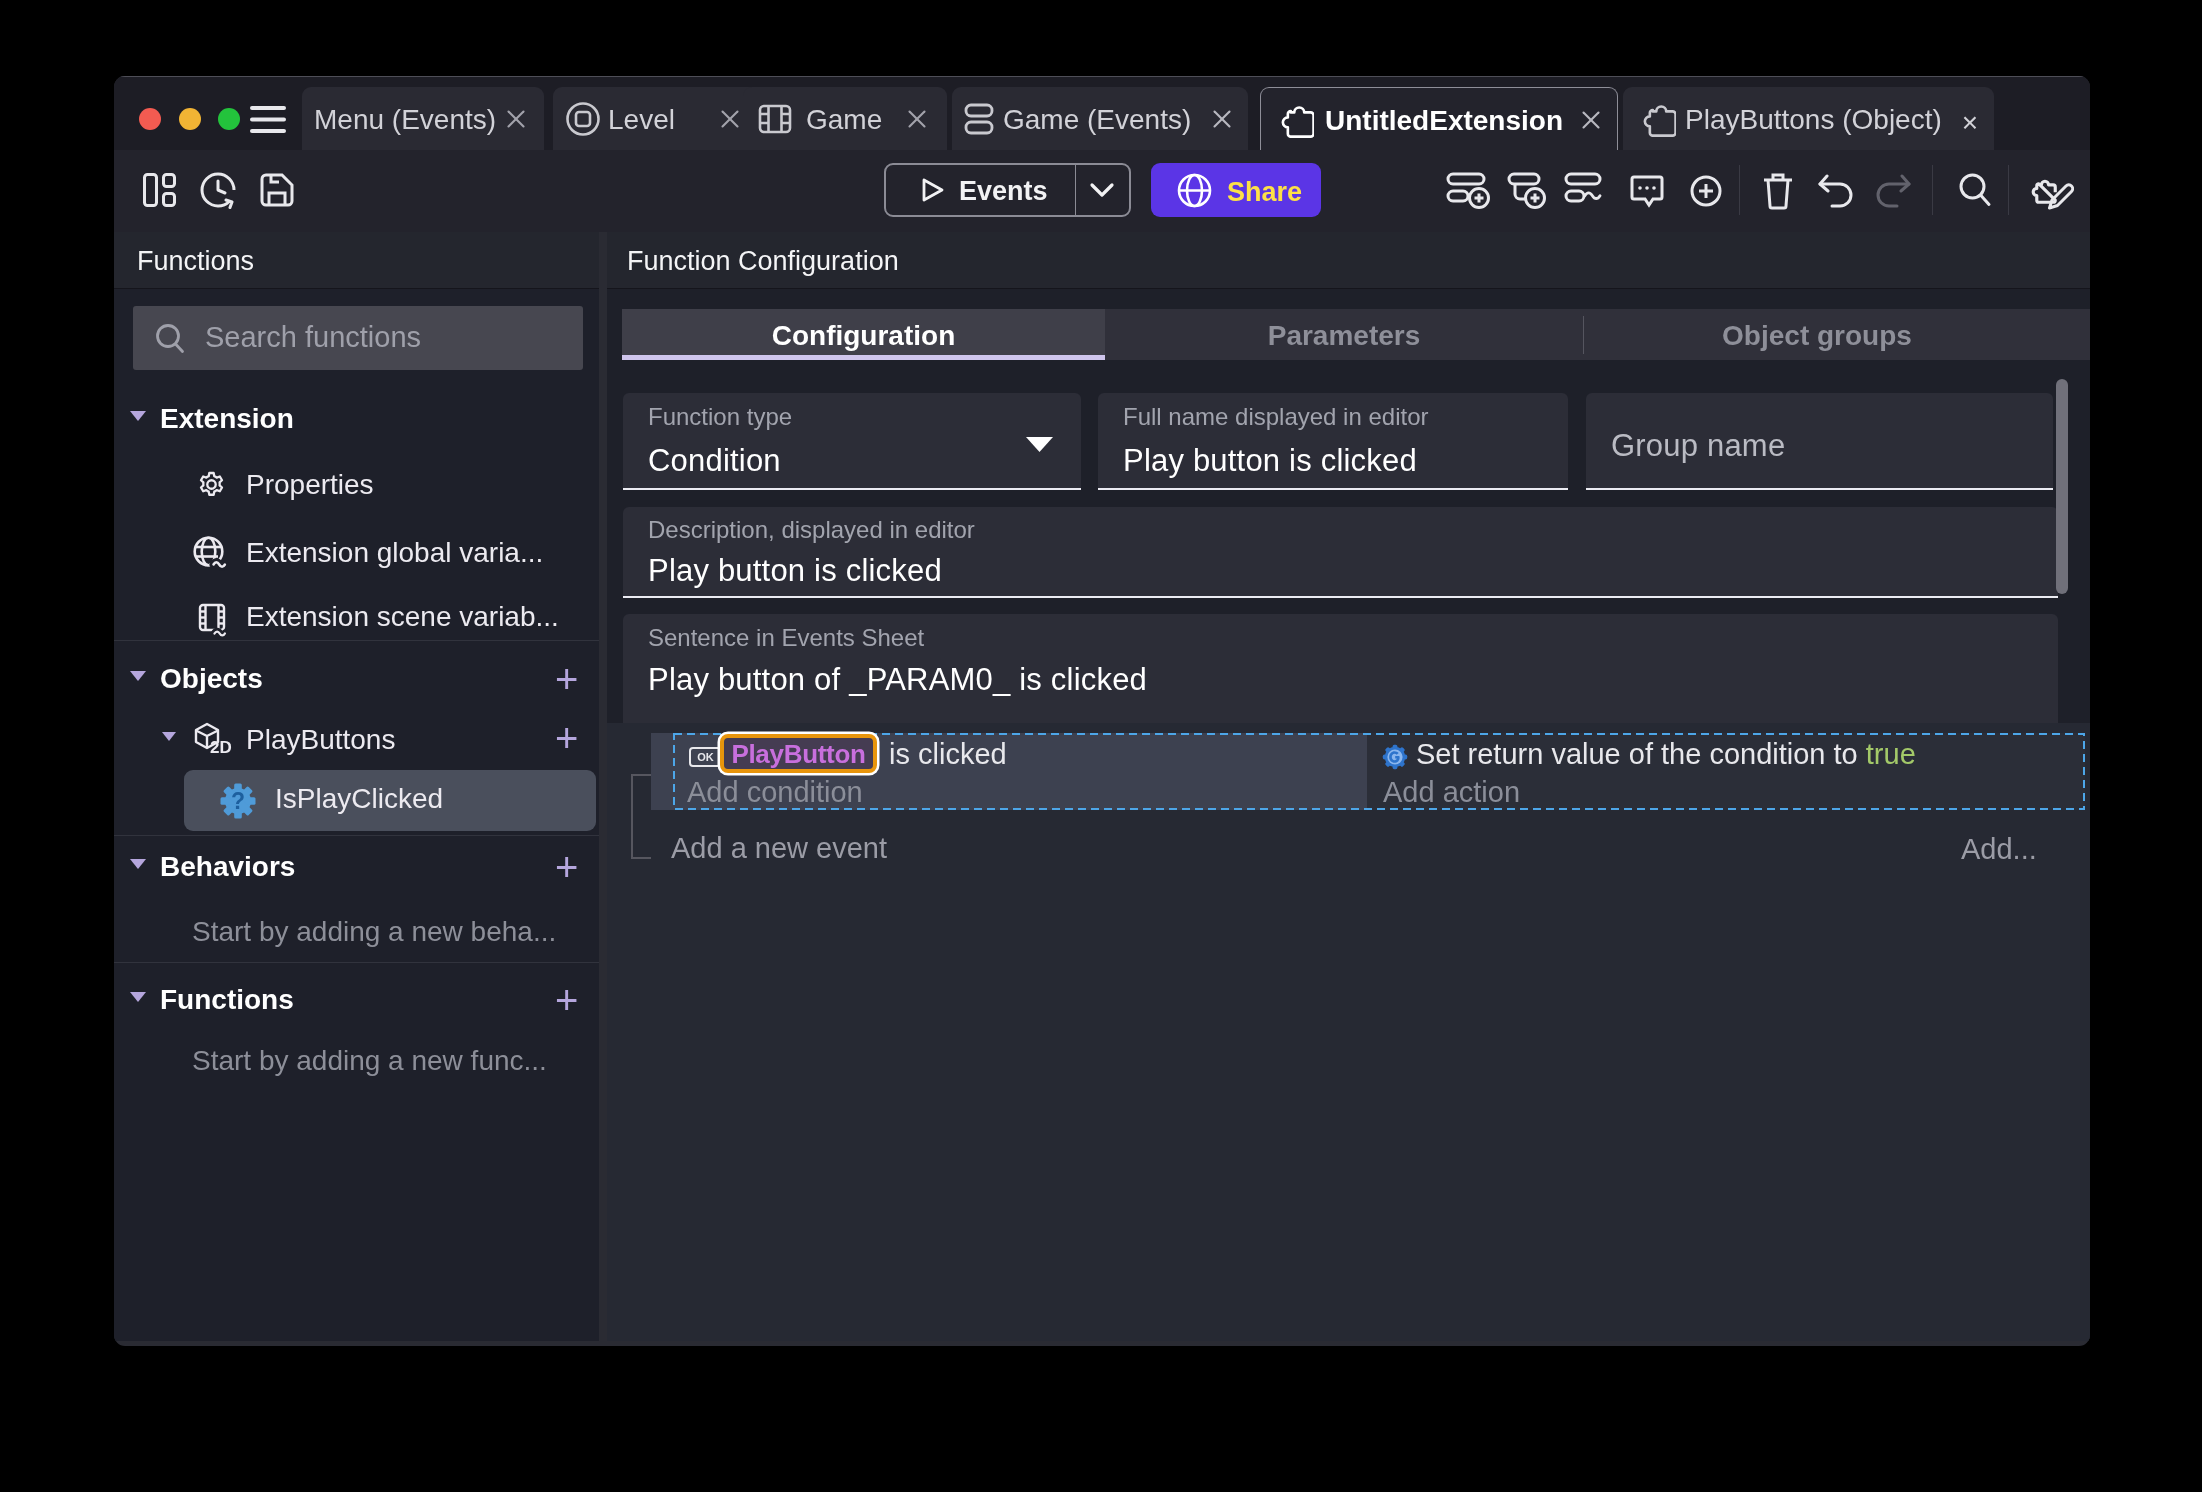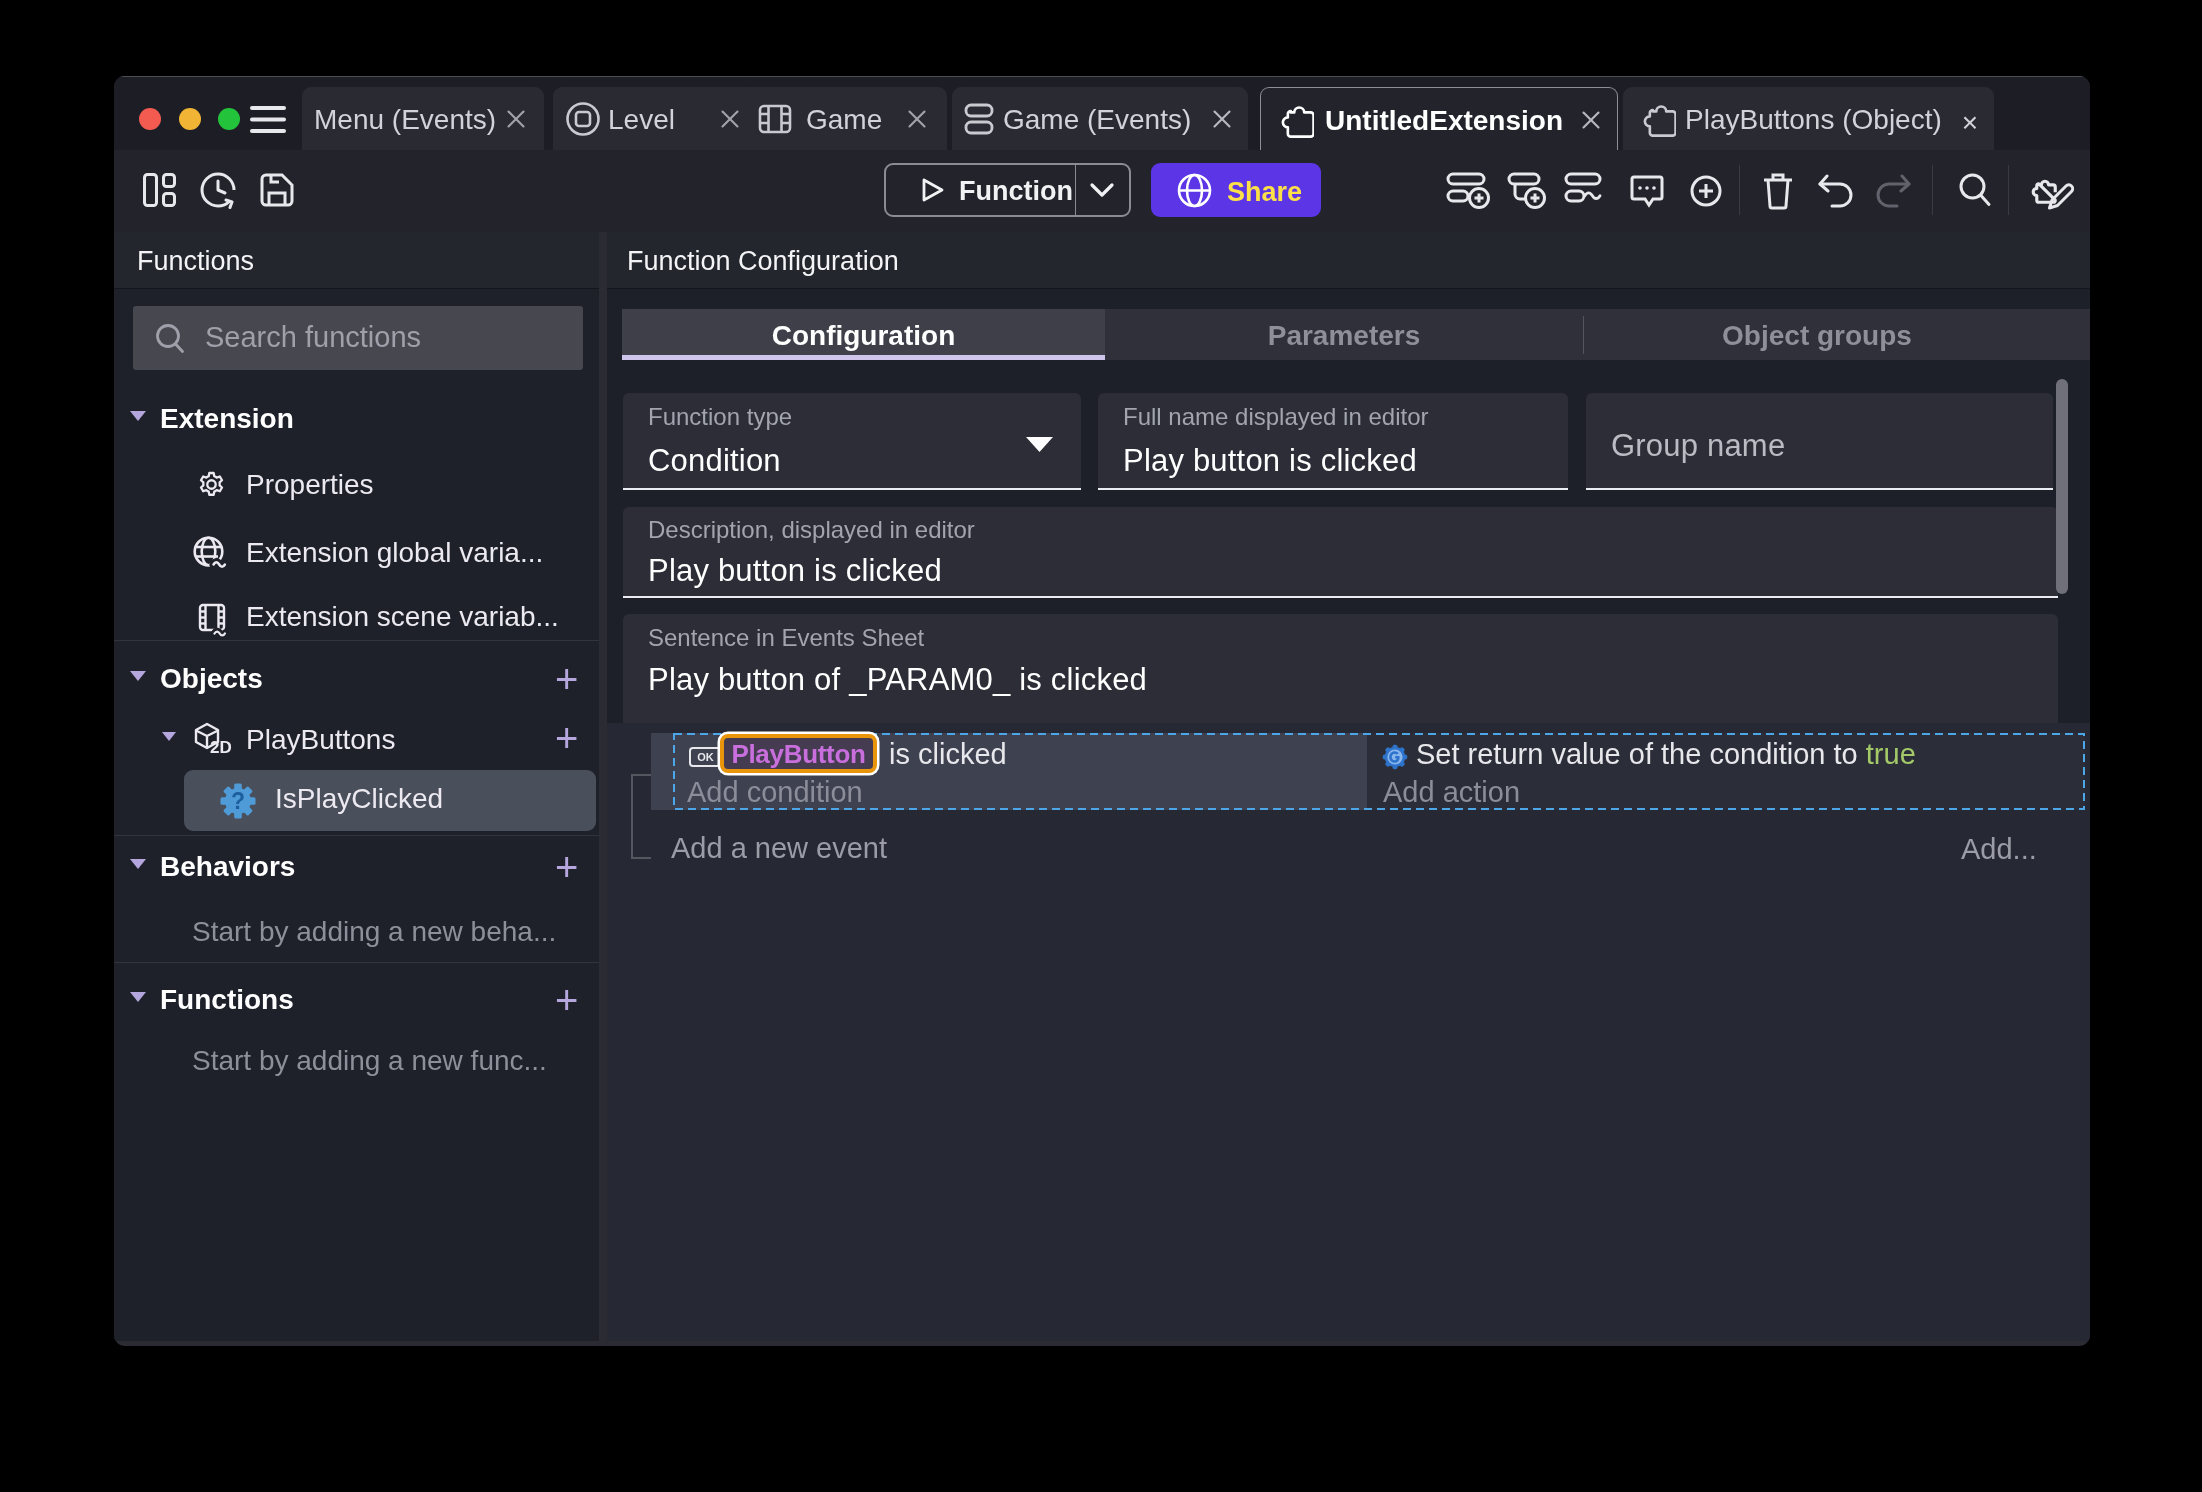--- a/index.html
+++ b/index.html
@@ -117,21 +117,21 @@
   <svg class="abs" style="left:146px;top:97px" width="34" height="34" viewBox="0 0 34 34" fill="none" stroke="#e8e8ec" stroke-width="3">
       <path d="M2 6 a4 4 0 0 1 4-4 h16 l10 10 v16 a4 4 0 0 1-4 4 h-22 a4 4 0 0 1-4-4 z"></path>
       <path d="M9 32 v-12 h16 v12"></path>
       <path d="M11 2 v7 h8"></path>
     </svg>
 
   <div class="abs" style="left:770px;top:87px;width:247px;height:54px;border:2px solid #8b8b95;border-radius:9px"></div>
   <svg class="abs" style="left:806px;top:100px" width="26" height="28" viewBox="0 0 26 28" fill="none" stroke="#f2f2f4" stroke-width="2.8" stroke-linejoin="round">
       <path d="M4 4 L22 14 L4 24 Z"></path>
     </svg>
-  <div class="abs" style="left:845px;top:100px;font-size:27px;font-weight:bold;color:#f2f2f4">Function</div>
+  <div class="abs" style="left:845px;top:100px;font-size:27px;font-weight:bold;color:#f2f2f4">Events</div>
   <div class="abs" style="left:961px;top:89px;width:1px;height:50px;background:#8b8b95"></div>
   <svg class="abs" style="left:975px;top:105px" width="26" height="18" viewBox="0 0 26 18" fill="none" stroke="#f2f2f4" stroke-width="3.2" stroke-linecap="round" stroke-linejoin="round">
       <path d="M3 4 L13 14 L23 4"></path>
     </svg>
 
   <div class="abs" style="left:1037px;top:87px;width:170px;height:54px;background:#5b35e6;border-radius:9px"></div>
   <svg class="abs" style="left:1062px;top:96px" width="37" height="37" viewBox="0 0 37 37" fill="none" stroke="#fff" stroke-width="2.6">
       <circle cx="18.5" cy="18.5" r="15.5"></circle>
       <ellipse cx="18.5" cy="18.5" rx="7.5" ry="15.5"></ellipse>
       <line x1="3" y1="18.5" x2="34" y2="18.5"></line>

